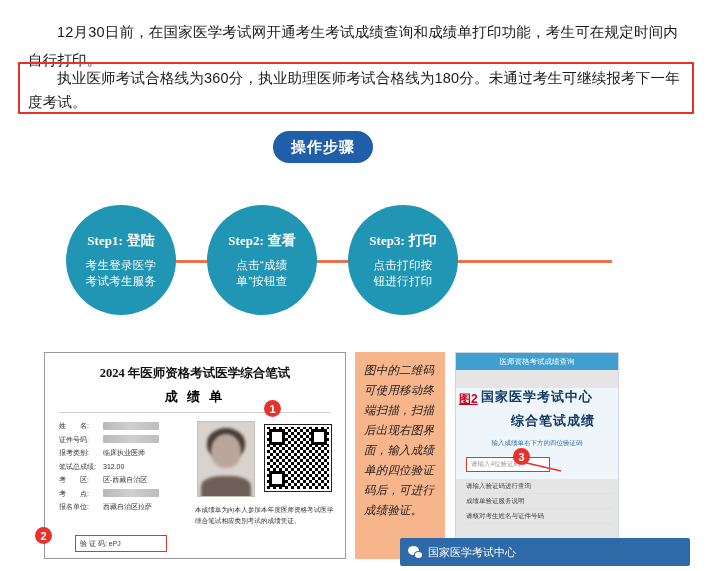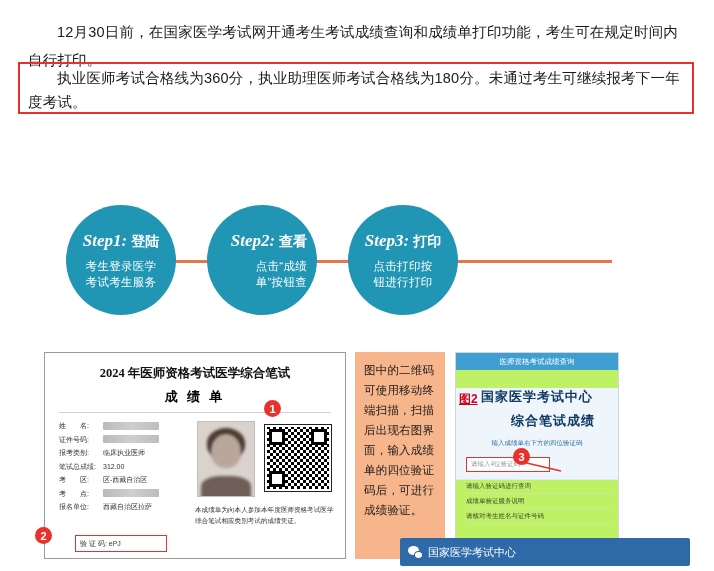--- a/index.html
+++ b/index.html
@@ -82,33 +82,32 @@
     color: #ffffff;
     text-align: center;
     display: flex;
     flex-direction: column;
     align-items: center;
     justify-content: center;
     padding: 0 10px;
   }
   .circle:nth-of-type(1) { left: 14px; }
   .circle-1 { left: 14px; }
-  .circle-2 { left: 155px; align-items: flex-end; }
+  .circle-2 { left: 155px; }
   .circle-3 { left: 296px; }
   .circle-4 { left: 437px; }
   .circle .ttl {
     font-size: 14px;
     font-weight: bold;
     margin-bottom: 7px;
     white-space: nowrap;
   }
   .circle .ttl .step-word {
-    font-style: italic;
     font-family: "Liberation Serif", serif;
-    font-size: 17px;
+    font-size: 13px;
   }
   .circle .desc {
     font-size: 11.5px;
     line-height: 16px;
     letter-spacing: 0.3px;
   }
 
   
   .panels {
     position: absolute;
@@ -249,28 +248,29 @@
   .orange {
     position: absolute;
     left: 311px; top: 0;
     width: 90px; height: 207px;
     background: #f7b58c;
     padding: 8px 9px;
     font-size: 11.5px;
     line-height: 20px;
     color: #1a1a1a;
     letter-spacing: 0.2px;
+    font-style: italic;
   }
 
   
   .site {
     position: absolute;
     left: 411px; top: 0;
     width: 164px; height: 207px;
-    background: #bef264;
+    background: #e5e5e5;
     border: 1px solid #cfd7dd;
     overflow: hidden;
   }
   .site-bar {
     height: 17px;
     background: #3f9fd0;
     color: #fff;
     font-size: 7.5px;
     display: flex;
     align-items: center;
@@ -407,20 +407,23 @@
 <div id="page">
 
   <div class="intro">
     <p>12月30日前，在国家医学考试网开通考生考试成绩查询和成绩单打印功能，考生可在规定时间内自行打印。</p>
   </div>
 
   <div class="redbox">
     <p>执业医师考试合格线为360分，执业助理医师考试合格线为180分。未通过考生可继续报考下一年度考试。</p>
   </div>
 
+  <div class="banner">
+    <span>操作步骤</span>
+  </div>
 
   <div class="steps">
     <div class="connector"></div>
 
     <div class="circle circle-1">
       <div class="ttl">
         <span class="step-word">Step1:</span>
         <span>登陆</span>
       </div>
       <div class="desc">考生登录医学</div>

